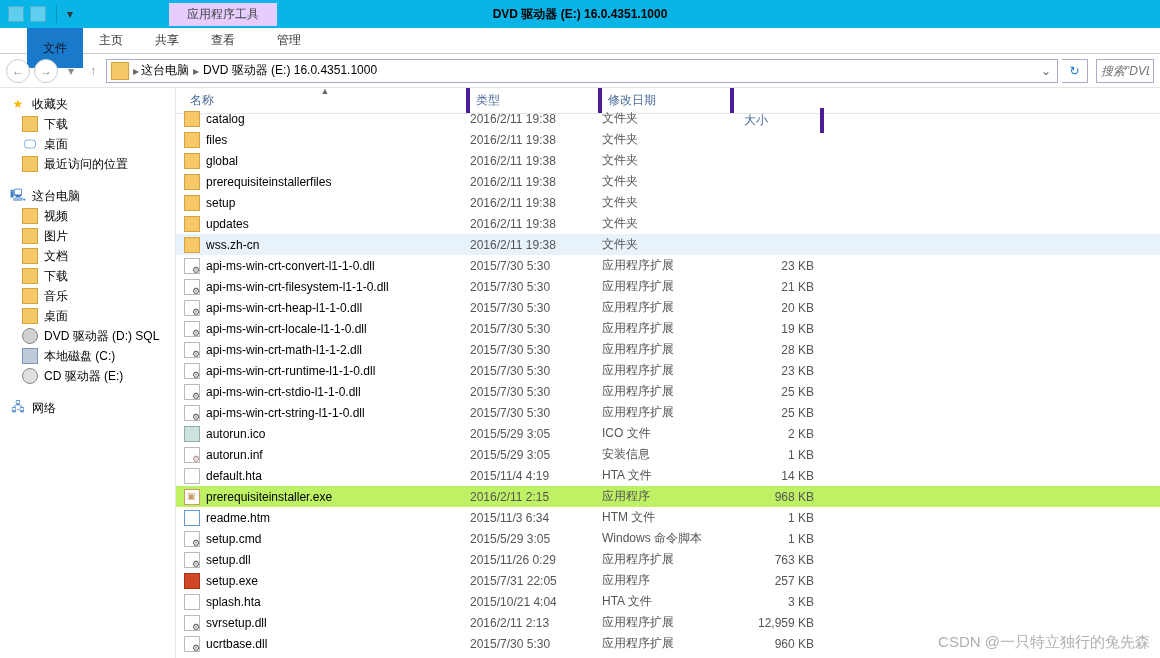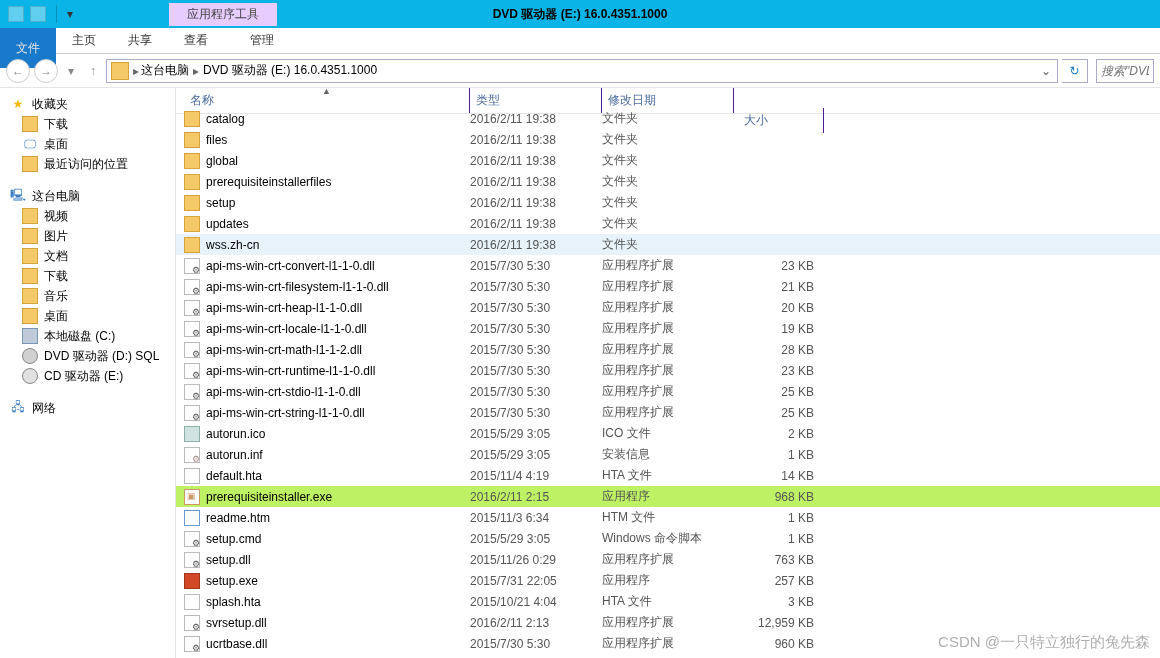--- a/index.html
+++ b/index.html
@@ -6,21 +6,21 @@
 body { width: 1160px; height: 658px; overflow: hidden; background: #fff; position: relative; }
 
 .titlebar { height: 28px; background: #0ab4e6; display: flex; align-items: center; color: #000; }
 .titlebar .qat { display: flex; gap: 6px; padding: 0 8px; align-items: center; }
 .titlebar .qat-btn { width: 16px; height: 16px; background: rgba(255,255,255,0.35); border: 1px solid rgba(0,0,0,0.15); }
 .titlebar .sep { width: 1px; height: 18px; background: rgba(0,0,0,0.2); margin: 0 4px; }
 .titlebar .contextual { margin-left: 88px; background: #e6ccff; padding: 3px 18px; color: #444; }
 .titlebar .title { position: absolute; left: 50%; transform: translateX(-50%); font-weight: bold; color: #000; }
 
 .ribbon-tabs { height: 26px; background: #fff; display: flex; align-items: stretch; border-bottom: 1px solid #ccc; }
-.ribbon-tabs .file-tab { background: #1979ca; color: #e5e5e5; padding: 20px 16px; display: flex; align-items: center; }
+.ribbon-tabs .file-tab { background: #1979ca; color: #0f172a; padding: 20px 16px; display: flex; align-items: center; margin-left: 27px; }
 .ribbon-tabs .tab { padding: 4px 16px; color: #333; display: flex; align-items: center; cursor: default; }
 .ribbon-tabs .ctx-tab { margin-left: 10px; }
 
 .addrbar { height: 34px; background: #fff; border-bottom: 1px solid #e5e5e5; display: flex; align-items: center; padding: 4px 6px; gap: 4px; }
 .nav-btn { width: 24px; height: 24px; border: 1px solid #ccc; border-radius: 12px; display: flex; align-items: center; justify-content: center; color: #888; background: #fff; }
 .nav-small { width: 18px; height: 20px; display: flex; align-items: center; justify-content: center; color: #888; }
 .addr-field { flex: 1; height: 24px; border: 1px solid #aac; display: flex; align-items: center; background: #fff; position: relative; }
 .addr-field .addr-icon { width: 18px; height: 18px; margin: 0 4px; background: #f5c967; border: 1px solid #d6a43a; }
 .addr-field .crumb { padding: 0 2px; display: flex; align-items: center; gap: 4px; color: #000; }
 .addr-field .crumb-sep { color: #666; }
@@ -38,21 +38,21 @@
 .icon.computer { color: #3a7cc4; }
 .icon.folder-ic { background: #f5c967; border: 1px solid #d6a43a; }
 .icon.disk { background: #bfcadb; border: 1px solid #7a95b5; }
 .icon.dvd-ic { background: #d0d0d0; border-radius: 8px; border: 1px solid #888; }
 .icon.cd-ic { background: #e0e0e0; border-radius: 8px; border: 1px solid #888; }
 .icon.network { color: #3a7cc4; }
 .side-spacer { height: 12px; }
 
 .content { flex: 1; display: flex; flex-direction: column; overflow: hidden; }
 .cols { height: 26px; border-bottom: 1px solid #e5e5e5; display: flex; align-items: center; color: #4a6a9a; padding-left: 8px; }
-.cols .col { border-right: 1px solid #4c1d95; height: 100%; display: flex; align-items: center; padding-left: 6px; }
+.cols .col { border-right: 4px solid #4c1d95; height: 100%; display: flex; align-items: center; padding-left: 6px; }
 .cols .col.name { width: 286px; position: relative; }
 .cols .col.date { width: 132px; }
 .cols .col.type { width: 132px; }
 .cols .col.size { width: 90px; justify-content: flex-start; padding-left: 10px; margin-top: 40px; }
 .sort-arrow { position: absolute; left: 50%; top: -2px; transform: translateX(-50%); color: #666; font-size: 9px; }
 
 .filelist { flex: 1; overflow-y: auto; overflow-x: hidden; }
 .row { display: flex; align-items: center; height: 21px; padding-left: 8px; cursor: default; }
 .row.sel { background: #bef264; }
 .row.hover-like { background: #e8f2fb; }
@@ -164,26 +164,26 @@
         </div>
         <div class="side-item">
           <span class="icon folder-ic"></span>
           <span>音乐</span>
         </div>
         <div class="side-item">
           <span class="icon folder-ic"></span>
           <span>桌面</span>
         </div>
         <div class="side-item">
+          <span class="icon dvd-ic"></span>
+          <span>DVD 驱动器 (D:) SQL</span>
+        </div>
+        <div class="side-item">
           <span class="icon disk"></span>
           <span>本地磁盘 (C:)</span>
-        </div>
-        <div class="side-item">
-          <span class="icon dvd-ic"></span>
-          <span>DVD 驱动器 (D:) SQL</span>
         </div>
         <div class="side-item">
           <span class="icon cd-ic"></span>
           <span>CD 驱动器 (E:)</span>
         </div>
       </div>
     <div class="side-spacer"></div>
     <div class="side-item side-header">
         <span class="icon network">🖧</span>
         <span>网络</span>

